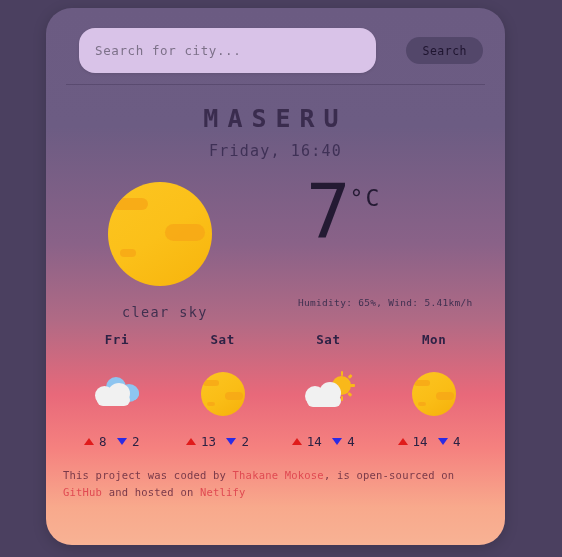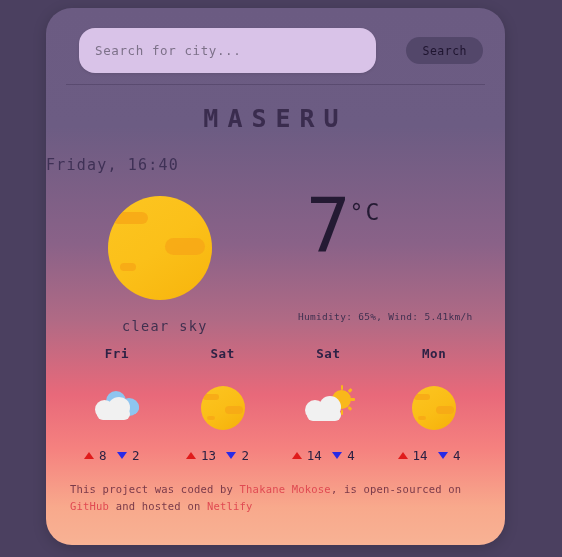--- a/index.html
+++ b/index.html
@@ -83,21 +83,22 @@
   .city-name {
     text-align: center;
     margin-top: 19px;
     font-size: 25px;
     font-weight: bold;
     letter-spacing: 9px;
     color: #3a2c4e;
     padding-left: 0;
   }
   .city-date {
-    margin-top: 23px;
+    text-align: center;
+    margin-top: 9px;
     font-size: 15px;
     color: #3f3156;
     letter-spacing: 1.2px;
   }
 
   
   .current-row {
     display: flex;
     align-items: flex-start;
     margin-top: 14px;
@@ -257,21 +258,21 @@
   .ic-sun-cloud .r5 { right: 1px;  top: 1px;   width: 4px;   height: 2.5px; transform: rotate(-45deg); }
   .ic-sun-cloud .r6 { right: 1px;  top: 19px;  width: 4px;   height: 2.5px; transform: rotate(45deg); }
   .ic-sun-cloud .cpuff { position: absolute; background: #f1f1f1; border-radius: 50%; }
   .ic-sun-cloud .cp1 { left: 2px;  top: 12px; width: 20px; height: 20px; }
   .ic-sun-cloud .cp2 { left: 16px; top: 8px;  width: 22px; height: 22px; }
   .ic-sun-cloud .cbase { position:absolute; left: 4px; top: 21px; width: 34px; height: 12px; background:#f1f1f1; border-radius: 7px; }
 
   
   .footer {
     margin-top: 18px;
-    padding: 0 24px;
+    padding: 0 17px;
     text-align: left;
     font-size: 10.5px;
     line-height: 1.65;
     color: #7a3a4a;
     letter-spacing: 0.2px;
   }
   .footer a {
     color: #e04a52;
     text-decoration: none;
   }

